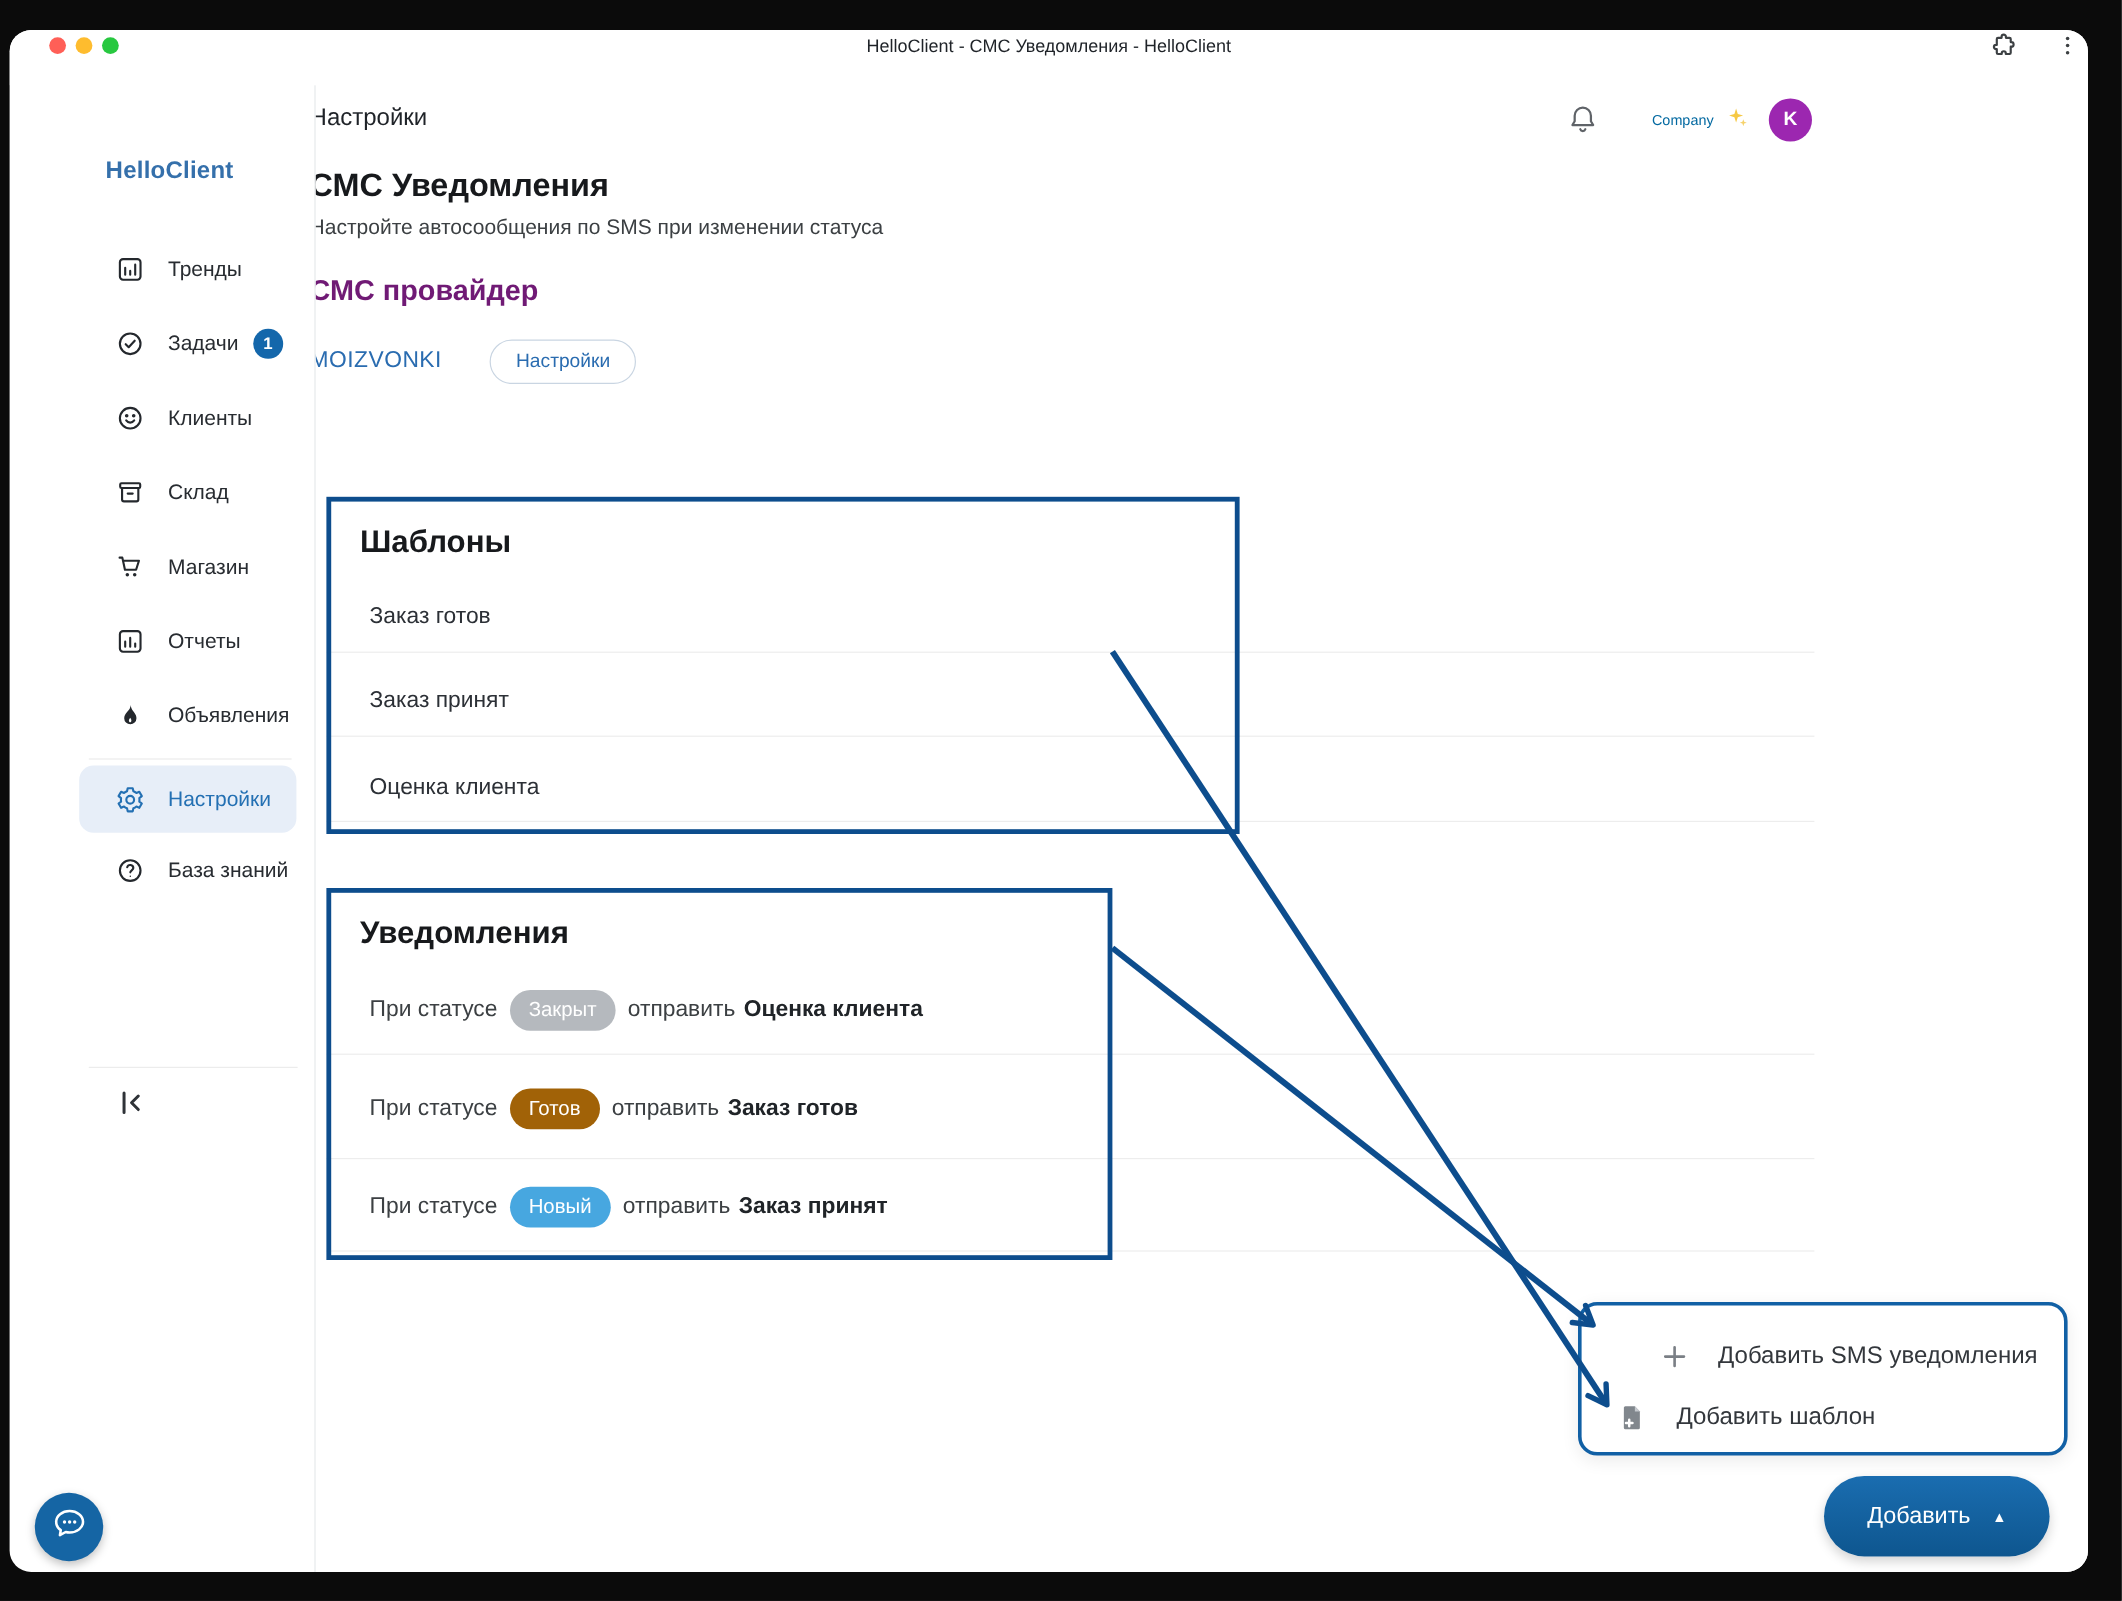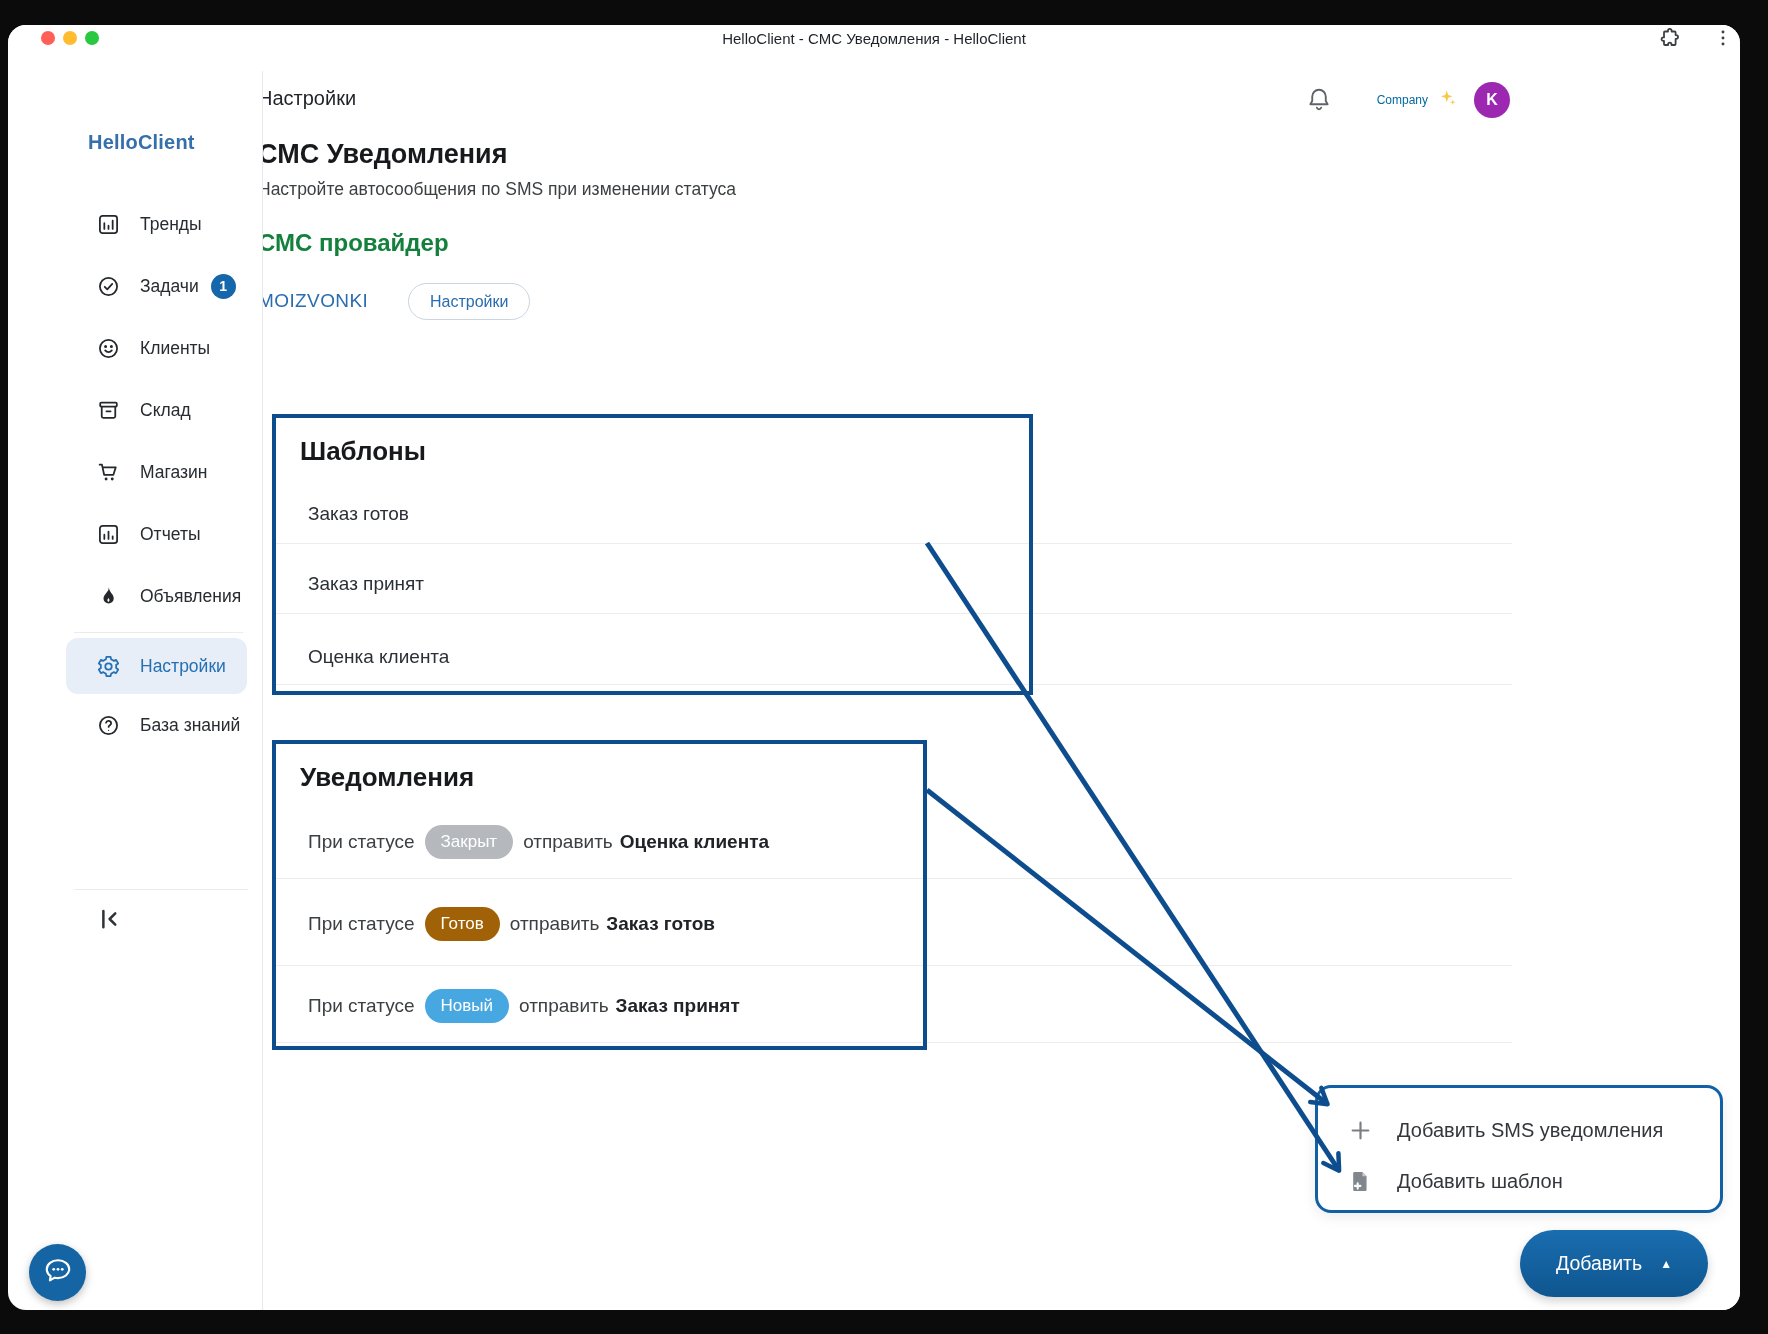--- a/index.html
+++ b/index.html
@@ -27,21 +27,21 @@
     display:flex;align-items:center;justify-content:center;font-weight:bold;}
   .collapse-div{position:absolute;left:18px;right:14px;top:818px;height:1px;background:#ececec;}
   .collapse-btn{position:absolute;left:38px;top:833px;width:30px;height:30px;color:#2f3338;cursor:pointer;}
   .fab{position:absolute;left:21px;top:1219px;width:57px;height:57px;border-radius:50%;background:#1565a4;z-index:45;
     display:flex;align-items:center;justify-content:center;box-shadow:0 3px 8px rgba(0,0,0,.25);cursor:pointer;}
   
   .content{position:absolute;left:207px;top:46px;right:0;bottom:0;background:#fff;}
   .crumb{position:absolute;left:43px;top:16px;font-size:20px;color:#1f2328;}
   .h1{position:absolute;left:43px;top:68px;font-size:27px;font-weight:bold;color:#17191c;}
   .subtitle{position:absolute;left:43px;top:108px;font-size:17.5px;color:#3c4043;}
-  .h2{position:absolute;left:43px;top:158px;font-size:24px;font-weight:bold;color:#15803d;}
+  .h2{position:absolute;left:43px;top:158px;font-size:24px;font-weight:bold;color:#701a75;}
   .provider-link{position:absolute;left:43px;top:219px;font-size:19px;color:#2a6cb0;letter-spacing:.4px;cursor:pointer;}
   .provider-btn{position:absolute;left:193px;top:212px;height:37px;padding:0 21px;border:1.5px solid #c9d5e2;border-radius:19px;
     background:#fff;color:#2a6cb0;font-size:16px;line-height:34px;cursor:pointer;}
   .hdiv{position:absolute;height:1px;background:#ededed;z-index:1;}
   .anno-box{position:absolute;border:4px solid #0d4d8d;background:transparent;z-index:5;}
   .box-head{position:absolute;left:24px;top:18px;font-size:26px;font-weight:bold;color:#17191c;}
   .tpl-row{position:absolute;left:32px;transform:translateY(-50%);font-size:19px;color:#2c3036;cursor:pointer;}
   .rule-row{position:absolute;left:32px;transform:translateY(-50%);display:flex;align-items:center;font-size:19px;color:#3c4043;white-space:nowrap;}
   .pill{height:34px;border-radius:17px;padding:0 16px;margin:0 10px;color:#fff;font-size:17px;display:flex;align-items:center;}
   .rule-row b{margin-left:7px;color:#202428;}
@@ -257,21 +257,21 @@
           <div class="rule-row" style="top: 262px;">
             <span>При статусе</span>
             <span class="pill" style="background: rgb(71, 167, 224);">Новый</span>
             <span>отправить</span>
             <b>Заказ принят</b>
           </div>
         </div>
     </div>
 
     <div class="popup">
-        <div class="pop-item" style="top: 20px;">
+        <div class="pop-item" style="top: 20px; justify-content: flex-end;">
           <span class="pop-ico"><svg viewBox="0 0 24 24" width="25" height="25" fill="none" stroke="#7a7f85" stroke-width="2.1" stroke-linecap="round">
               <path d="M12 4.5v15M4.5 12h15"></path>
             </svg></span>
           <span>Добавить SMS уведомления</span>
         </div>
         <div class="pop-item" style="top: 71px;">
           <span class="pop-ico"><svg viewBox="0 0 24 24" width="25" height="25">
               <path d="M6.2 2.8h7.6l4 4.2V20a1.2 1.2 0 0 1-1.2 1.2H6.2A1.2 1.2 0 0 1 5 20V4a1.2 1.2 0 0 1 1.2-1.2z" fill="#81878d"></path>
               <path d="M13.8 2.8l4 4.2h-4z" fill="#c6cacf"></path>
               <path d="M9.3 13.6v5.2M6.7 16.2h5.2" stroke="#fff" stroke-width="2" stroke-linecap="round"></path>

